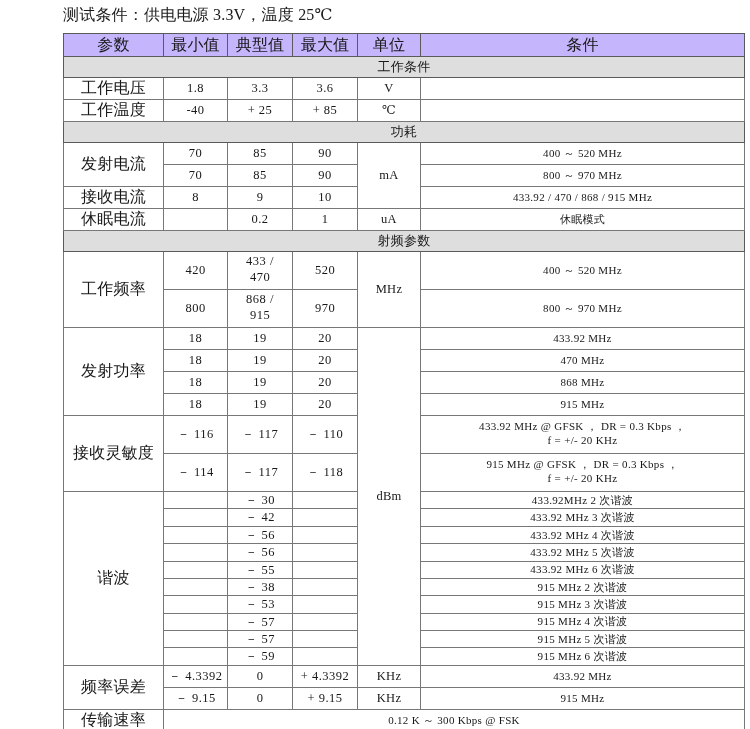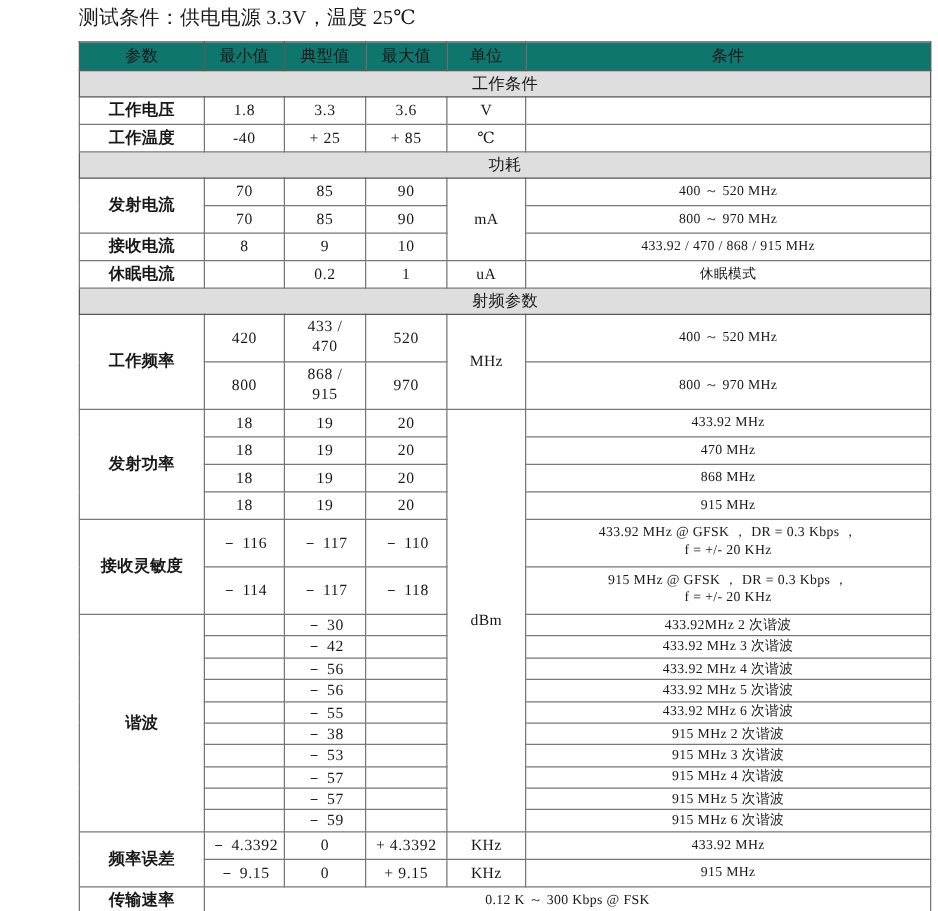--- a/index.html
+++ b/index.html
@@ -54,36 +54,35 @@
     line-height: 1.15;
     text-align: center;
     vertical-align: middle;
     padding: 1px 2px;
     box-sizing: border-box;
     letter-spacing: 0.2px;
     color: #181818;
   }
   
   table.spec tr.header-row td {
-    background: #0f766e;
+    background: #c4b5fd;
     height: 23px;
-    font-size: 13px;
+    font-size: 16px;
     border-color: #5a5a5a;
   }
   
   table.spec td.section-cell {
     background: #dedede;
     height: 21px;
     font-size: 13px;
     border-color: #5a5a5a;
   }
   
   table.spec td.param-cell {
-    font-size: 13px;
-    font-weight: bold;
+    font-size: 16px;
   }
   
   table.spec td.value-cell {
     font-size: 12.5px;
     letter-spacing: 0.5px;
   }
   table.spec td.unit-cell {
     font-size: 12.5px;
     letter-spacing: 0.3px;
   }

